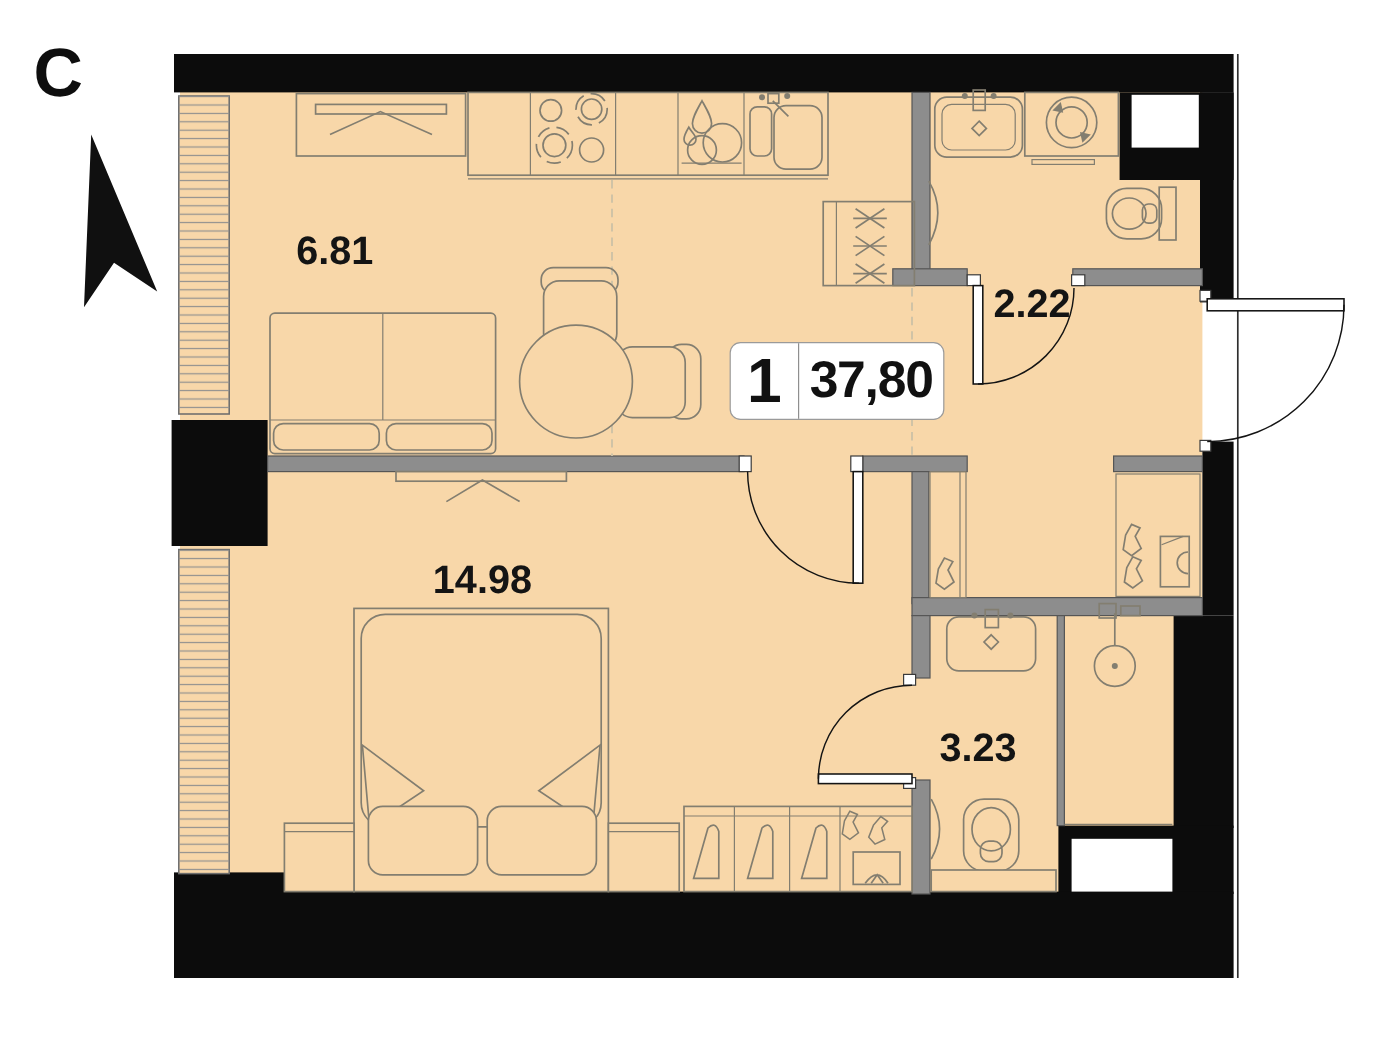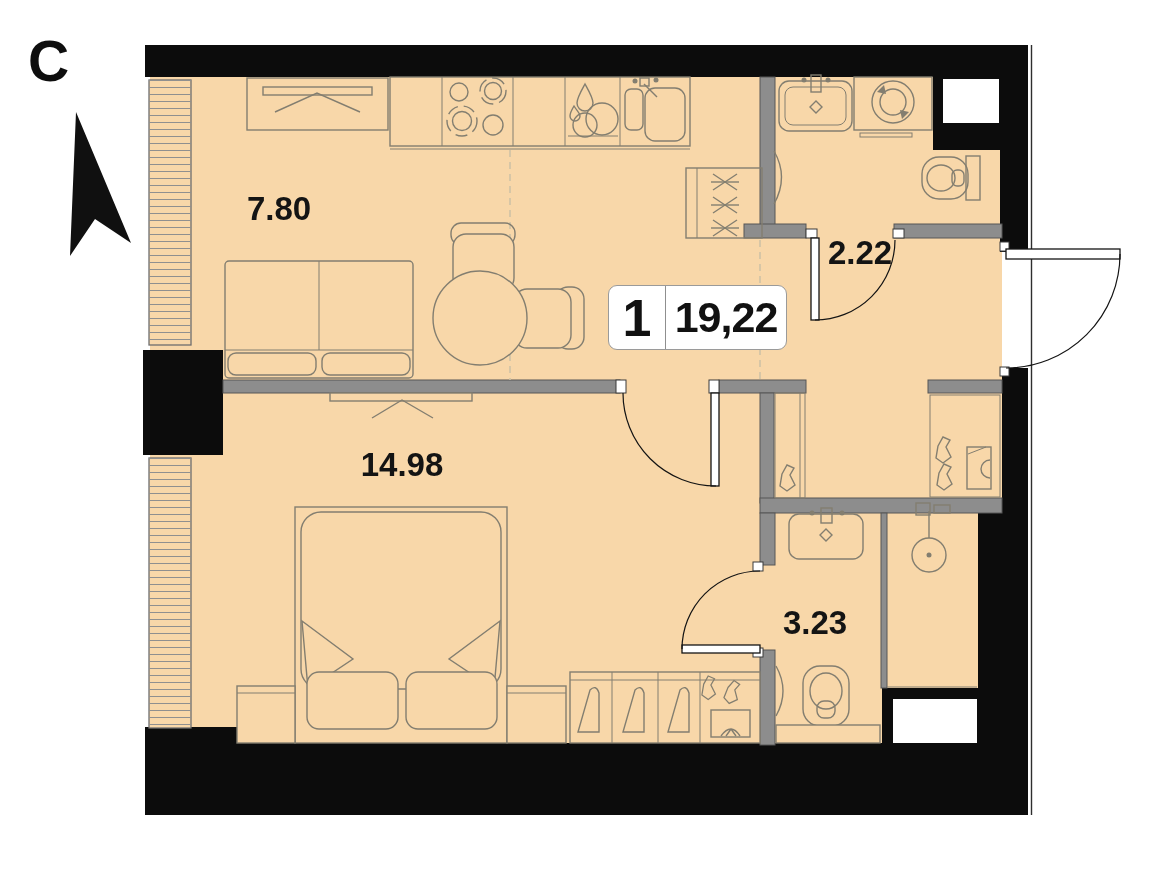--- a/index.html
+++ b/index.html
@@ -274,23 +274,23 @@
 
     <rect class="jamb" x="1000" y="242" width="9" height="9"></rect>
     <rect class="jamb" x="1000" y="367" width="9" height="9"></rect>
     <rect class="doorleaf" x="1006" y="249" width="114" height="10"></rect>
     <path class="arc" d="M1120,254 A114,114 0 0 1 1006,368"></path>
   </g>
 </svg>
 
 <div class="compass-label">С</div>
 
-<div class="area-label" style="left:219px;top:190px;">7.80</div>
+<div class="area-label" style="left:219px;top:190px;">6.81</div>
 <div class="area-label" style="left:800px;top:186px;margin-top:48px;">2.22</div>
-<div class="area-label" style="left:342px;top:446px;text-align:center;">14.98</div>
+<div class="area-label" style="left:342px;top:464px;text-align:center;">14.98</div>
 <div class="area-label" style="left:755px;top:604px;text-align:center;">3.23</div>
 
 <div class="badge">
   <div class="badge-num">1</div>
-  <div class="badge-area">19,22</div>
+  <div class="badge-area">37,80</div>
 </div>
 
 </div>
 
 </body></html>

